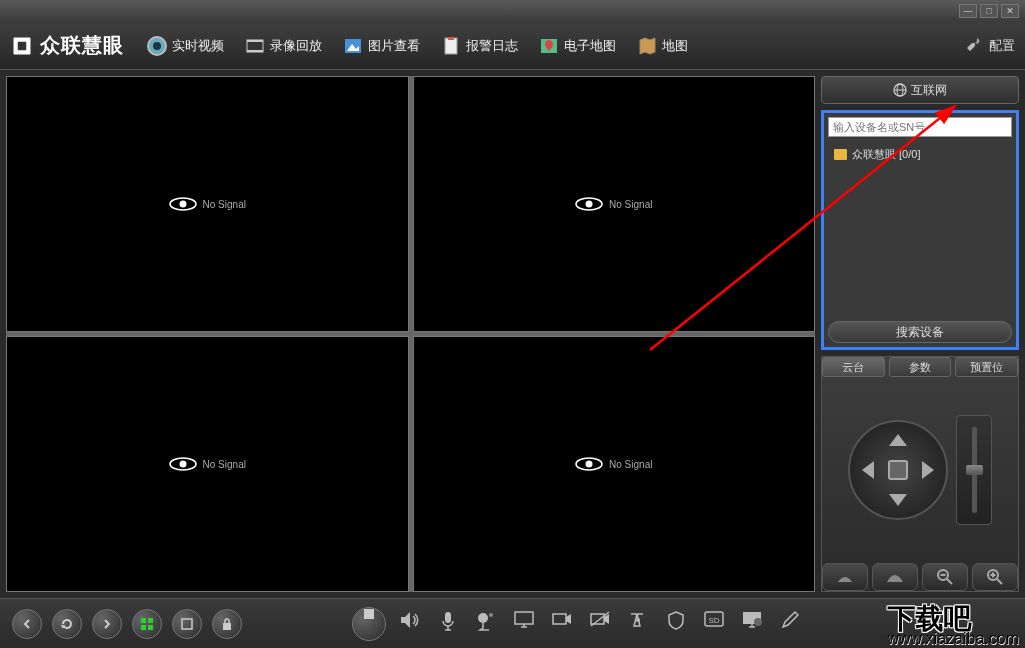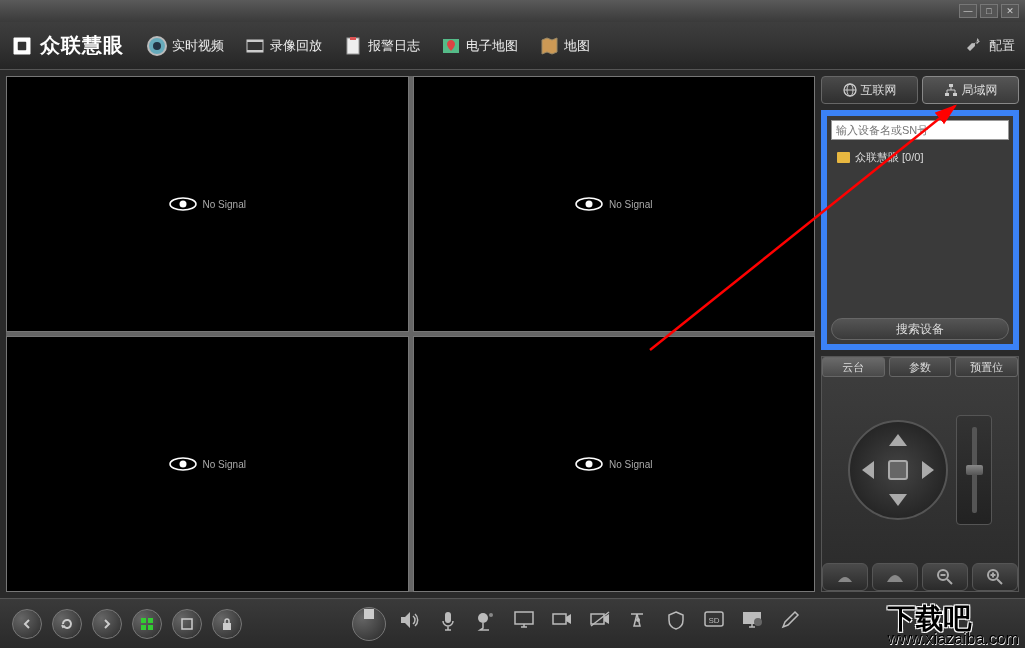--- a/index.html
+++ b/index.html
@@ -83,21 +83,21 @@
 .net-tabs { display: flex; gap: 4px; font-family: Liberation Serif, serif; }
 .net-tab {
   flex: 1; height: 28px;
   background: linear-gradient(#4a4a4a,#2f2f2f);
   border: 1px solid #666; border-radius: 4px;
   display: flex; align-items: center; justify-content: center; gap: 4px;
   font-size: 12px; cursor: pointer;
 }
 .net-tab.active { background: linear-gradient(#555,#3a3a3a); border-color: #888; }
 .device-box {
-  background: #3a3a3a; border: 6px solid #3b82f6;
+  background: #3a3a3a; border: 3px solid #3b82f6;
   flex: 0 0 240px;
   display: flex; flex-direction: column;
 }
 .search-input {
   margin: 4px; height: 20px;
   background: #fff; color: #333; border: 1px solid #999;
   font-size: 11px; padding: 0 4px;
 }
 .tree { flex: 1; padding: 6px 10px; font-size: 11px; color: #ddd; }
 .tree-item { display: flex; align-items: center; gap: 5px; }
@@ -227,20 +227,29 @@
             <rect x="3" y="5" width="16" height="12" fill="#333" stroke="#ccc"></rect>
             <rect x="3" y="5" width="16" height="2" fill="#ccc"></rect>
             <rect x="3" y="15" width="16" height="2" fill="#ccc"></rect>
           </svg>
       </span>
       <span>录像回放</span>
     </div>
     <div class="nav-item">
       <span class="nav-icon">
         <svg width="22" height="22" viewBox="0 0 22 22">
+            <rect x="3" y="4" width="16" height="14" fill="#4a90d9"></rect>
+            <polygon points="5,16 10,9 14,14 17,11 17,16" fill="#fff"></polygon>
+          </svg>
+      </span>
+      <span>图片查看</span>
+    </div>
+    <div class="nav-item">
+      <span class="nav-icon">
+        <svg width="22" height="22" viewBox="0 0 22 22">
             <rect x="5" y="3" width="12" height="16" fill="#eee" stroke="#999"></rect>
             <rect x="8" y="2" width="6" height="3" fill="#d55"></rect>
           </svg>
       </span>
       <span>报警日志</span>
     </div>
     <div class="nav-item">
       <span class="nav-icon">
         <svg width="22" height="22" viewBox="0 0 22 22">
             <rect x="3" y="4" width="16" height="14" fill="#5b8"></rect>
@@ -303,29 +312,20 @@
 
   <div class="right-panel">
     <div class="net-tabs">
       <div class="net-tab">
         <svg width="14" height="14" viewBox="0 0 14 14">
             <circle cx="7" cy="7" r="6" fill="none" stroke="#ccc" stroke-width="1.3"></circle>
             <ellipse cx="7" cy="7" rx="3" ry="6" fill="none" stroke="#ccc" stroke-width="1"></ellipse>
             <line x1="1" y1="7" x2="13" y2="7" stroke="#ccc"></line>
           </svg>
         <span>互联网</span>
-      </div>
-      <div class="net-tab active">
-        <svg width="14" height="14" viewBox="0 0 14 14">
-            <rect x="5" y="1" width="4" height="3" fill="#ccc"></rect>
-            <rect x="1" y="10" width="4" height="3" fill="#ccc"></rect>
-            <rect x="9" y="10" width="4" height="3" fill="#ccc"></rect>
-            <path d="M7 4v3M3 10V7h8v3" fill="none" stroke="#ccc"></path>
-          </svg>
-        <span>局域网</span>
       </div>
     </div>
 
     <div class="device-box">
       <input class="search-input" placeholder="输入设备名或SN号" style="">
       <div class="tree">
         <div class="tree-item">
           <div class="folder-icon"></div>
           <span>众联慧眼 [0/0]</span>
         </div>

